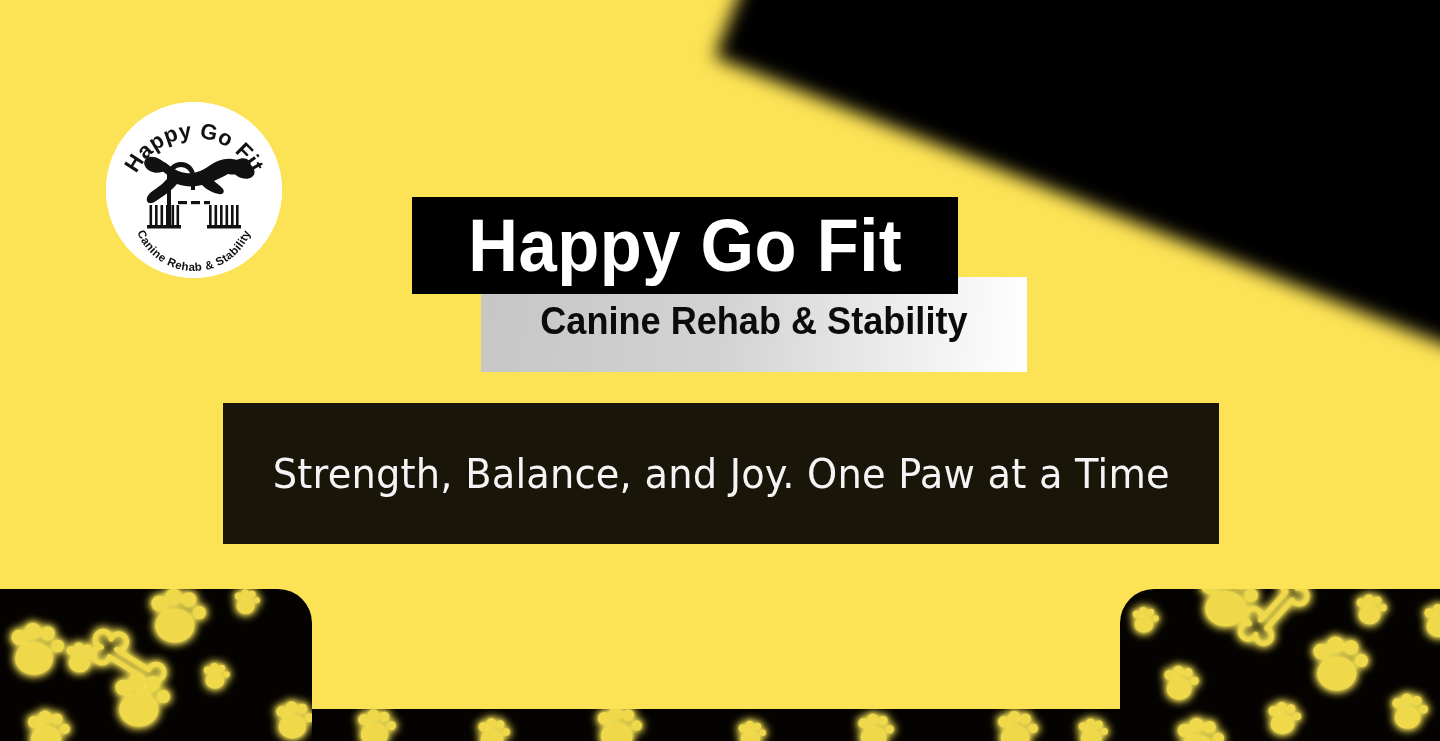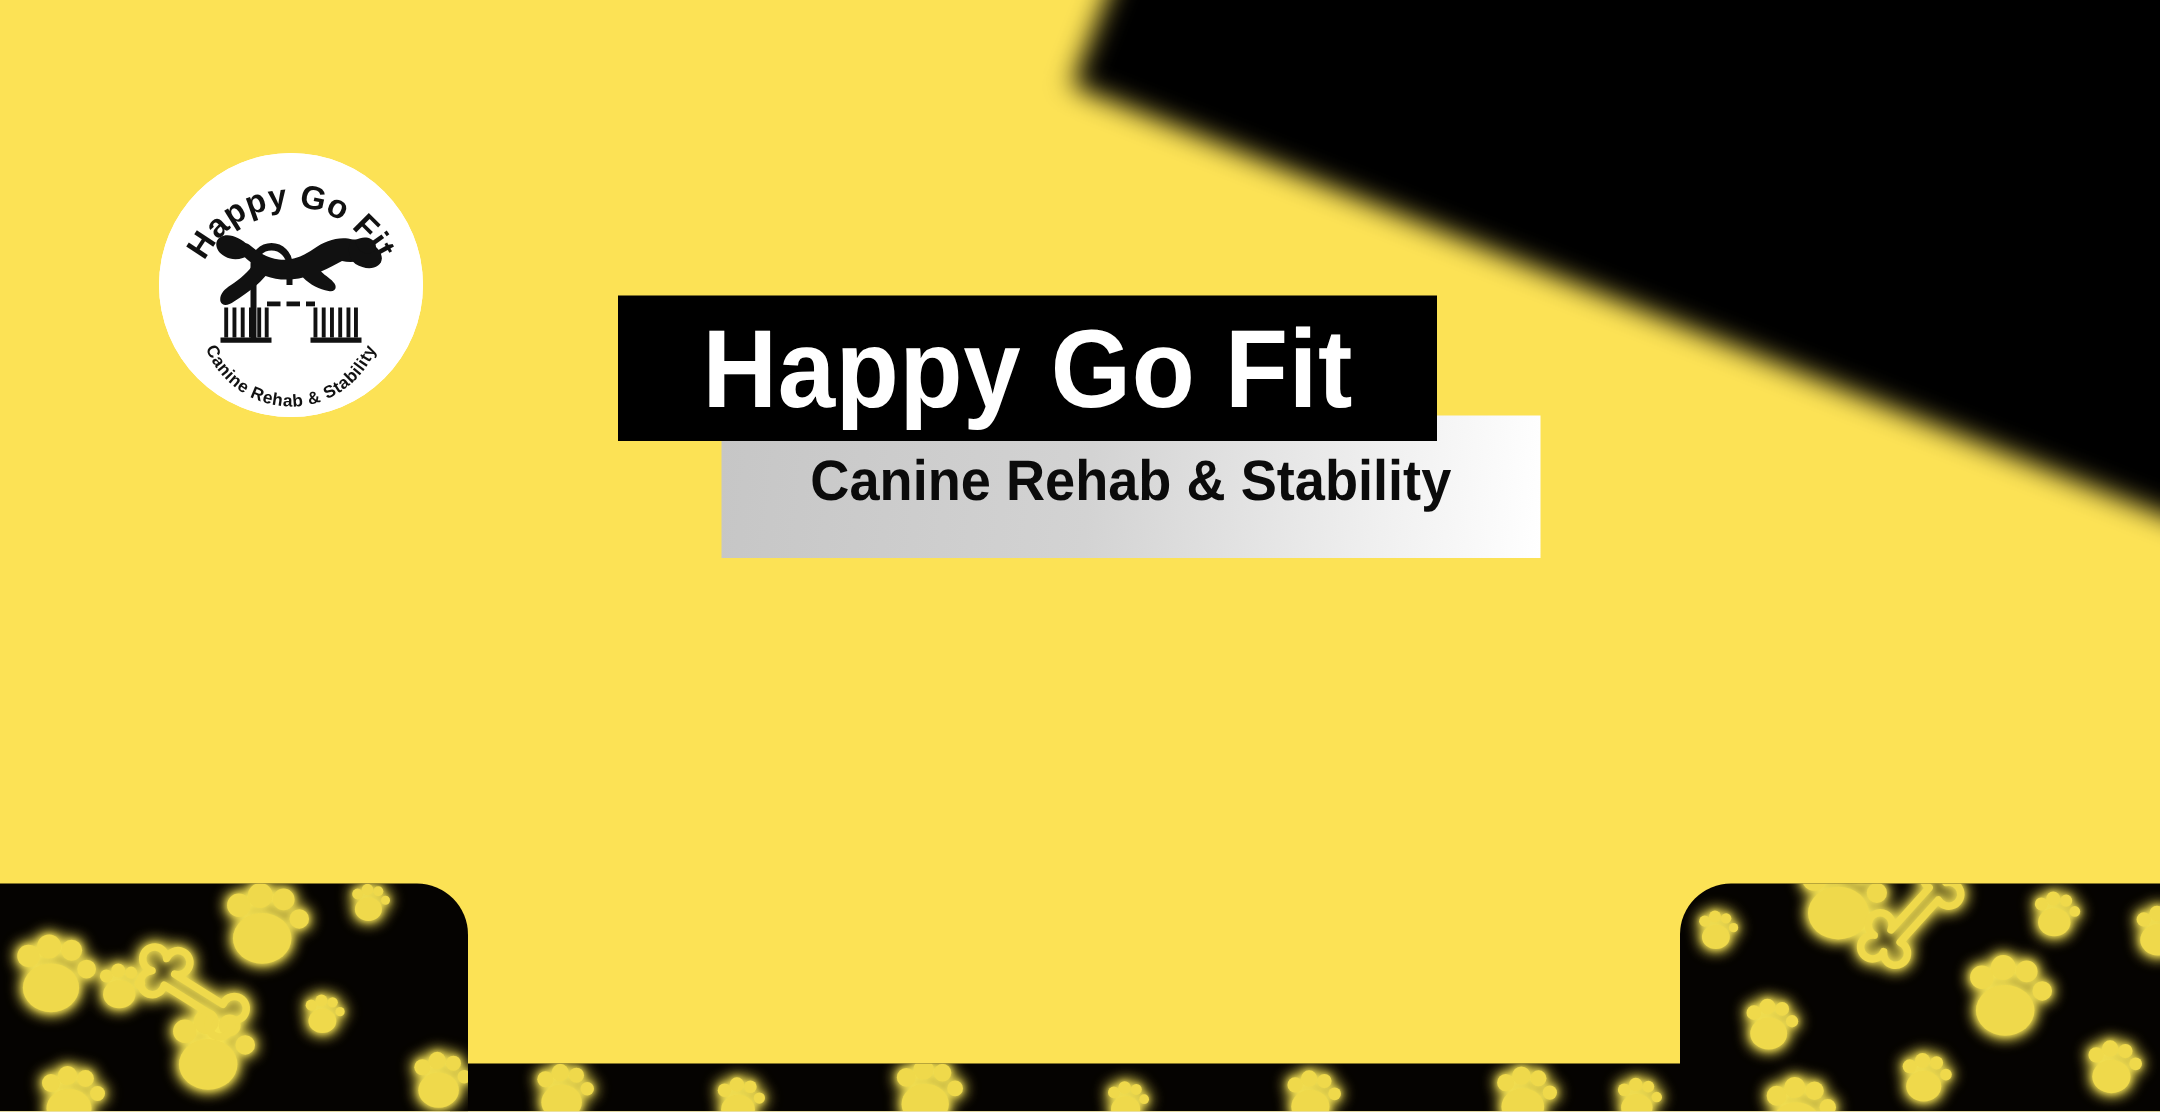--- a/index.html
+++ b/index.html
@@ -211,20 +211,23 @@
   </div>
 
   <div class="title-box">
     <span class="title-text">Happy Go Fit</span>
   </div>
 
   <div class="subtitle-box">
     <span class="subtitle-text">Canine Rehab &amp; Stability</span>
   </div>
 
+  <div class="tagline-box">
+    <span class="tagline-text">Strength, Balance, and Joy. One Paw at a Time</span>
+  </div>
 
   <div class="paw-panel center">
     <svg viewBox="0 0 820 32" preserveAspectRatio="none" aria-hidden="true">
       <g class="glowwrap" fill="#EFD94B">
         <g transform="translate(60,6) scale(0.9)">
           <ellipse cx="16" cy="22" rx="15" ry="13"></ellipse>
             <circle cx="4" cy="5" r="6"></circle>
           <circle cx="15" cy="0" r="6.4"></circle>
             <circle cx="27" cy="2" r="5.6"></circle>
             <circle cx="35" cy="12" r="5"></circle>

